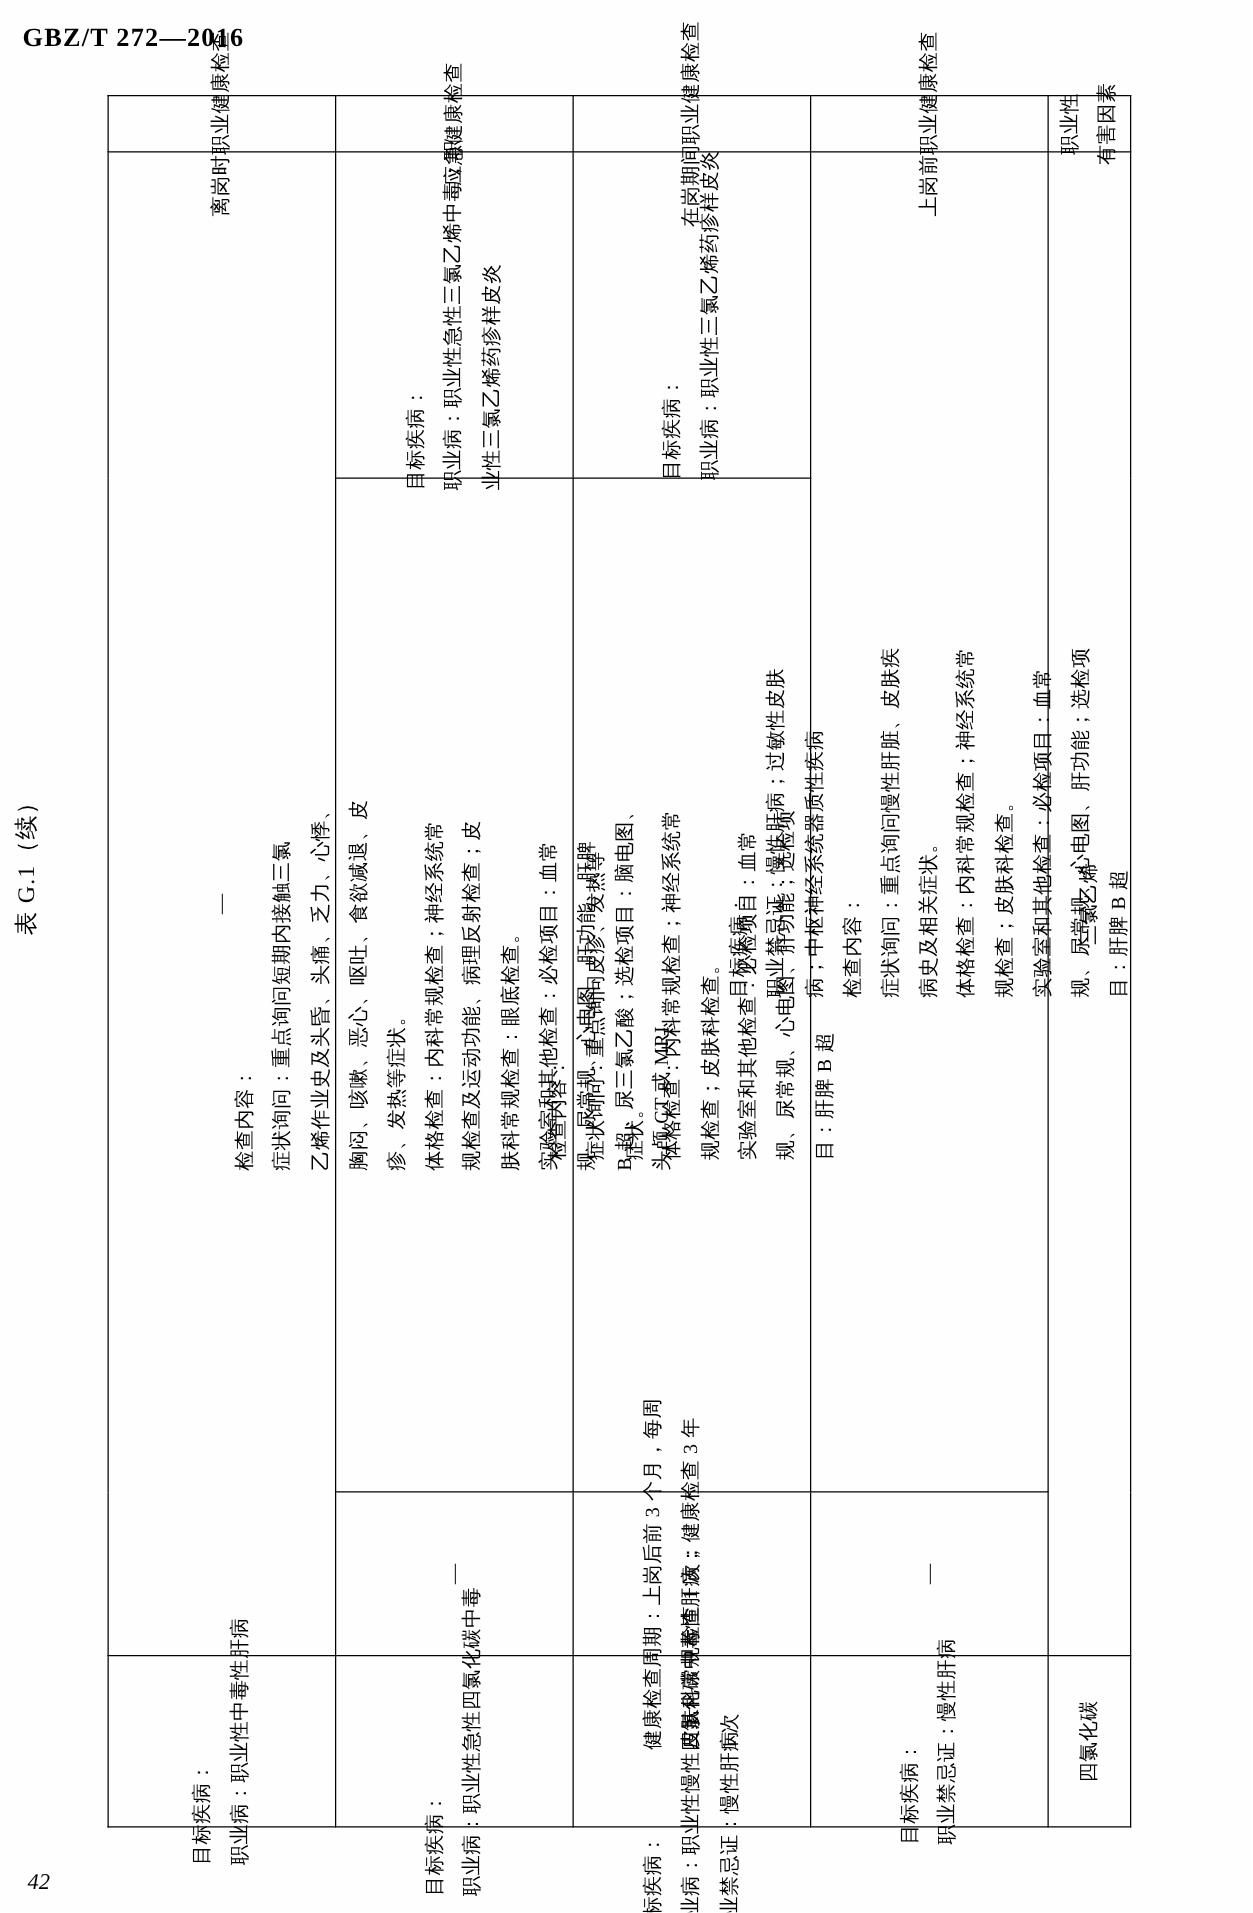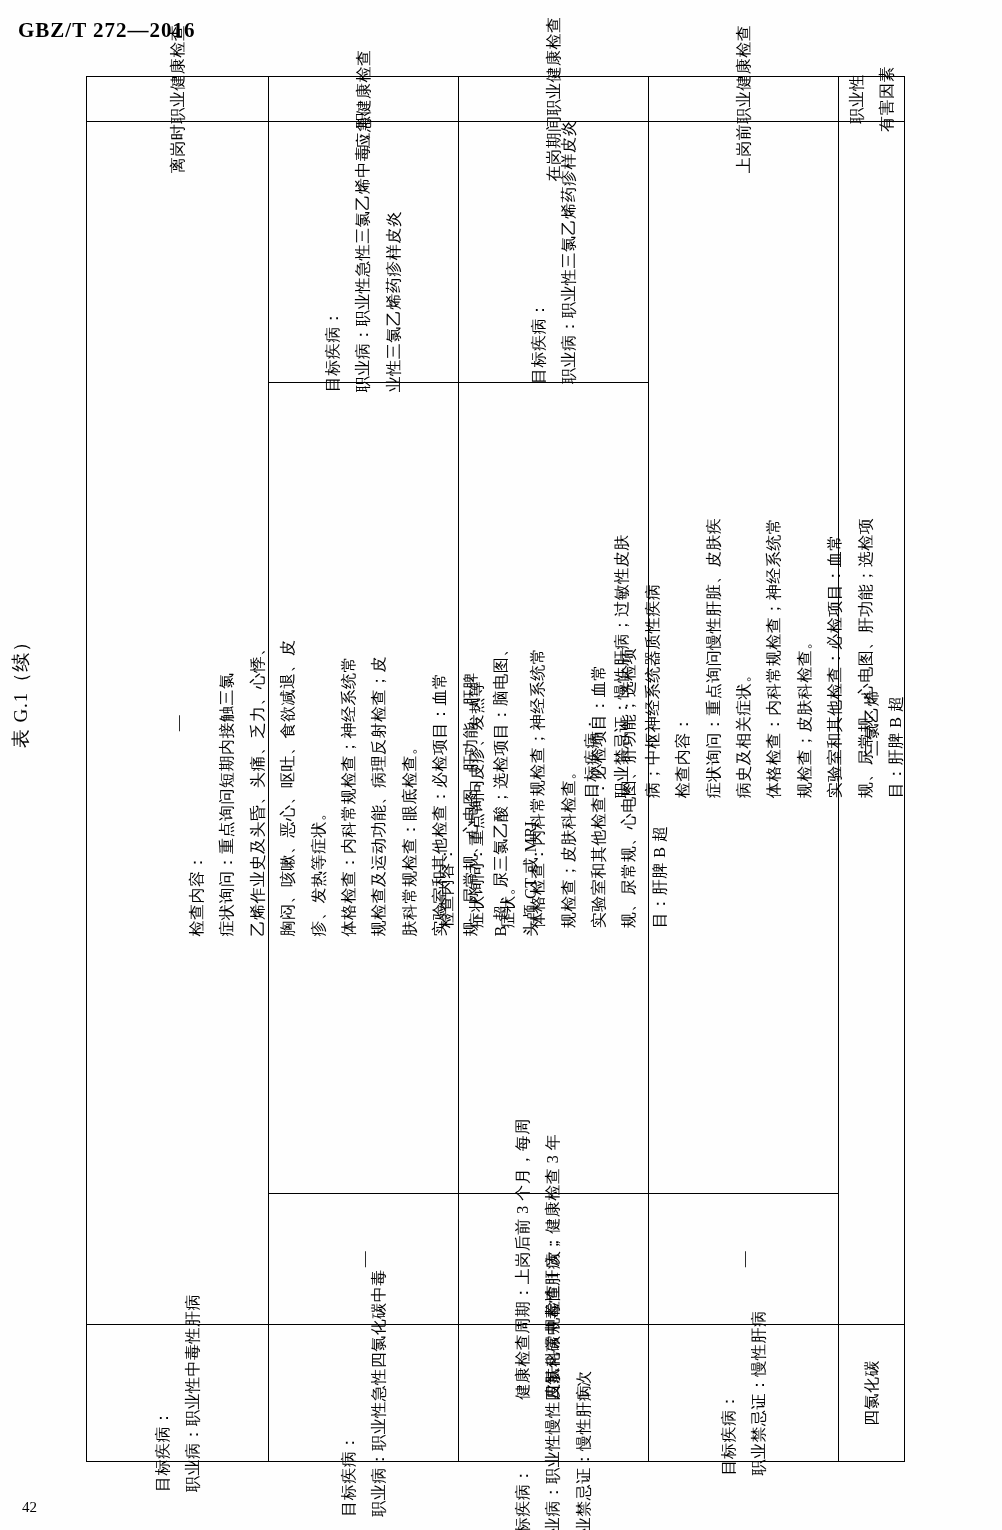--- a/index.html
+++ b/index.html
@@ -26,21 +26,22 @@
     font-size: 21px;
     letter-spacing: 1px;
     font-family: "Liberation Serif", serif;
     white-space: nowrap;
     font-weight: bold;
   }
   .page-number {
     position: absolute;
     left: 22px;
     bottom: 14px;
-    font-size: 15px;
+    font-size: 18px;
+    font-style: italic;
   }
   
   .table-title {
     position: absolute;
     left: 8px;
     top: 690px;
     transform: rotate(-90deg) translate(-50%, 0);
     transform-origin: left top;
     font-size: 19px;
     white-space: nowrap;

